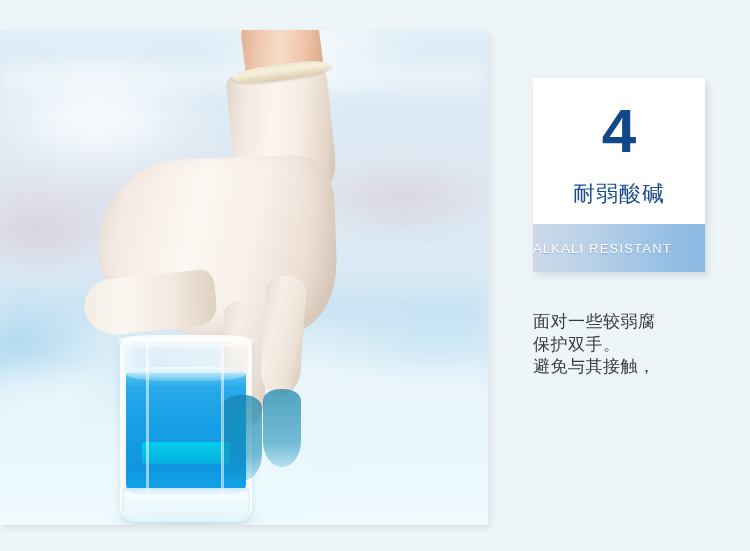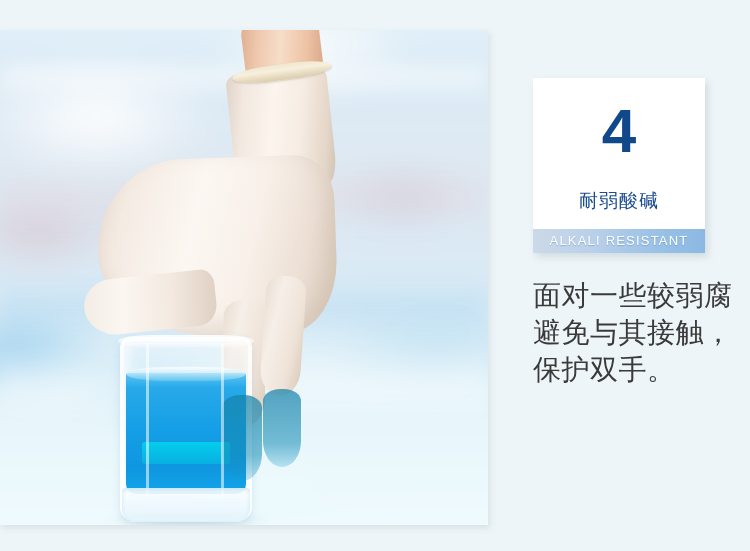--- a/index.html
+++ b/index.html
@@ -288,46 +288,45 @@
     text-align: center;
   }
   .number {
     font-size: 62px;
     line-height: 1;
     font-weight: bold;
     color: #10488a;
     letter-spacing: 0;
   }
   .headline {
-    margin-top: 28px;
-    font-size: 19px;
+    margin-top: 20px;
+    font-size: 22px;
     line-height: 1.1;
     color: #1a4d8f;
     letter-spacing: 1px;
     font-family: "DejaVu Sans", sans-serif;
   }
   .banner {
-    height: 24px;
+    height: 48px;
     display: flex;
     align-items: center;
-    justify-content: center;
     background: linear-gradient(90deg, #ccd9e8 0%, #b9d0e9 35%, #9cc2e6 70%, #8bb8e2 100%);
   }
   .banner-text {
     color: #ffffff;
     font-size: 13px;
     letter-spacing: 1.2px;
     text-shadow: 0 1px 1px rgba(90,130,175,0.45);
     white-space: nowrap;
   }
 
   .body-text {
-    margin-top: 24px;
+    margin-top: 39px;
     width: 178px;
-    font-size: 28px;
+    font-size: 17px;
     line-height: 1.33;
     color: #3a3a3a;
     font-family: Liberation Serif, serif;
     letter-spacing: 0.5px;
   }
   .body-line { display: block; white-space: nowrap; }
 </style>
 </head>
 <body>
 
@@ -369,19 +368,19 @@
         <div class="number">4</div>
         <div class="headline">耐弱酸碱</div>
       </div>
       <div class="banner">
         <span class="banner-text">ALKALI RESISTANT</span>
       </div>
     </div>
 
     <div class="body-text">
       <span class="body-line">面对一些较弱腐</span>
+      <span class="body-line">保护双手。</span>
       <span class="body-line">避免与其接触，</span>
-      <span class="body-line">保护双手。</span>
     </div>
 
   </div>
 
 </div>
 
 </body></html>

